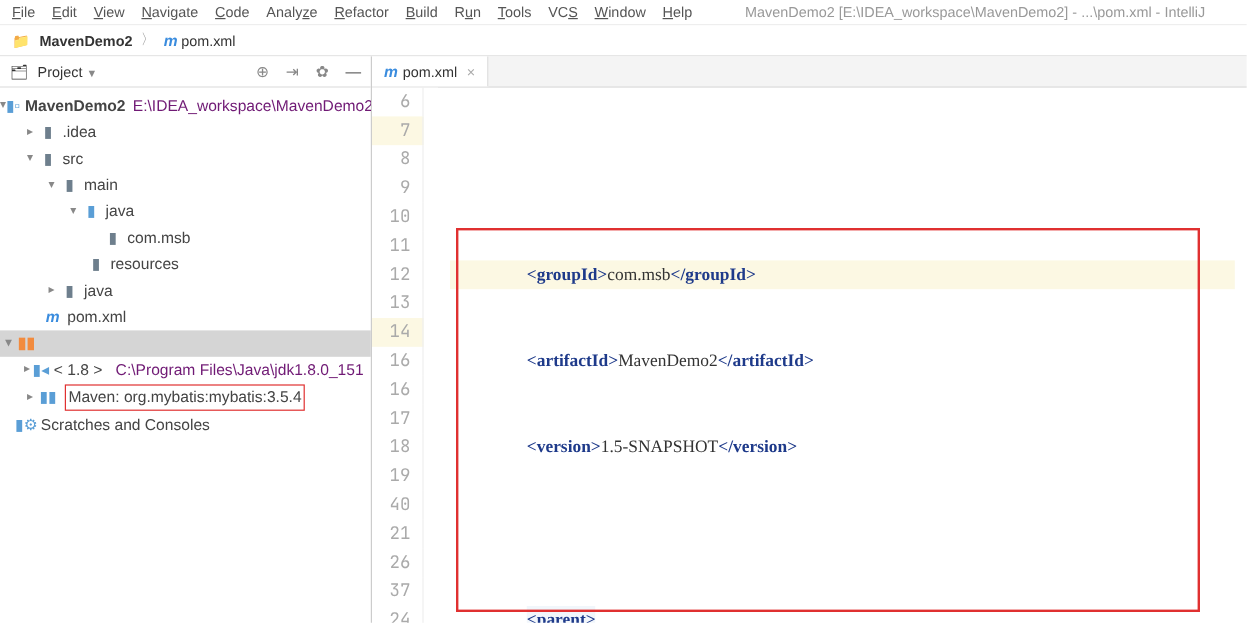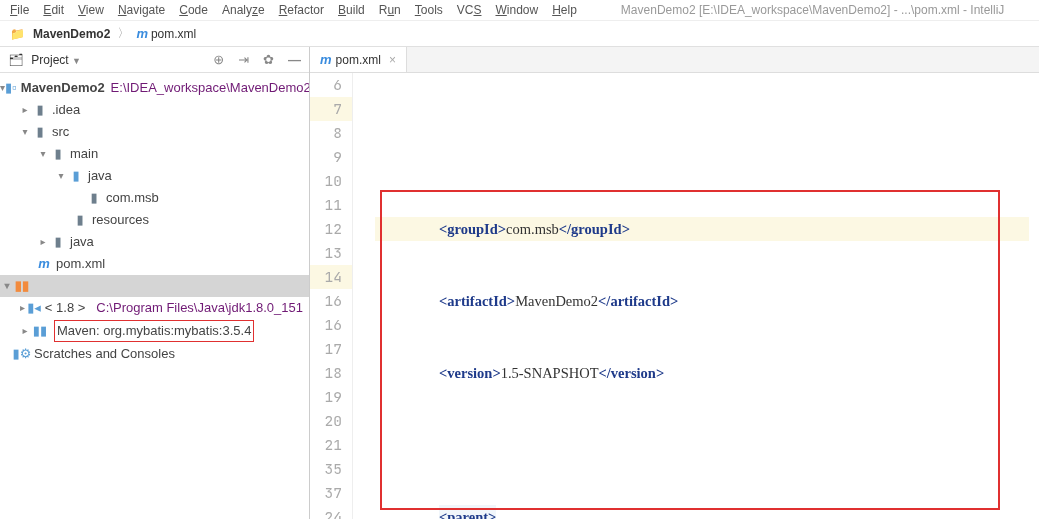--- a/index.html
+++ b/index.html
@@ -183,23 +183,23 @@
         <div>10</div>
         <div>11</div>
         <div>12</div>
         <div>13</div>
         <div class="hl-y">14</div>
         <div>16</div>
         <div>16</div>
         <div>17</div>
         <div>18</div>
         <div>19</div>
-        <div>20</div>
+        <div>40</div>
         <div>21</div>
-        <div>35</div>
+        <div>26</div>
         <div>37</div>
         <div>24</div>
       </div>
       <div class="code">
         <div class="red-annot" style="left:15px; top:117px; width:620px; height:320px;"></div>
         <div class="code-line"></div>
         <div class="code-line ind1 hl-y"><span class="punct">&lt;</span><span class="tag">groupId</span><span class="punct">&gt;</span><span class="text">com.msb</span><span class="punct">&lt;/</span><span class="tag">groupId</span><span class="punct">&gt;</span></div>
         <div class="code-line ind1"><span class="punct">&lt;</span><span class="tag">artifactId</span><span class="punct">&gt;</span><span class="text">MavenDemo2</span><span class="punct">&lt;/</span><span class="tag">artifactId</span><span class="punct">&gt;</span></div>
         <div class="code-line ind1"><span class="punct">&lt;</span><span class="tag">version</span><span class="punct">&gt;</span><span class="text">1.5-SNAPSHOT</span><span class="punct">&lt;/</span><span class="tag">version</span><span class="punct">&gt;</span></div>
         <div class="code-line"></div>

